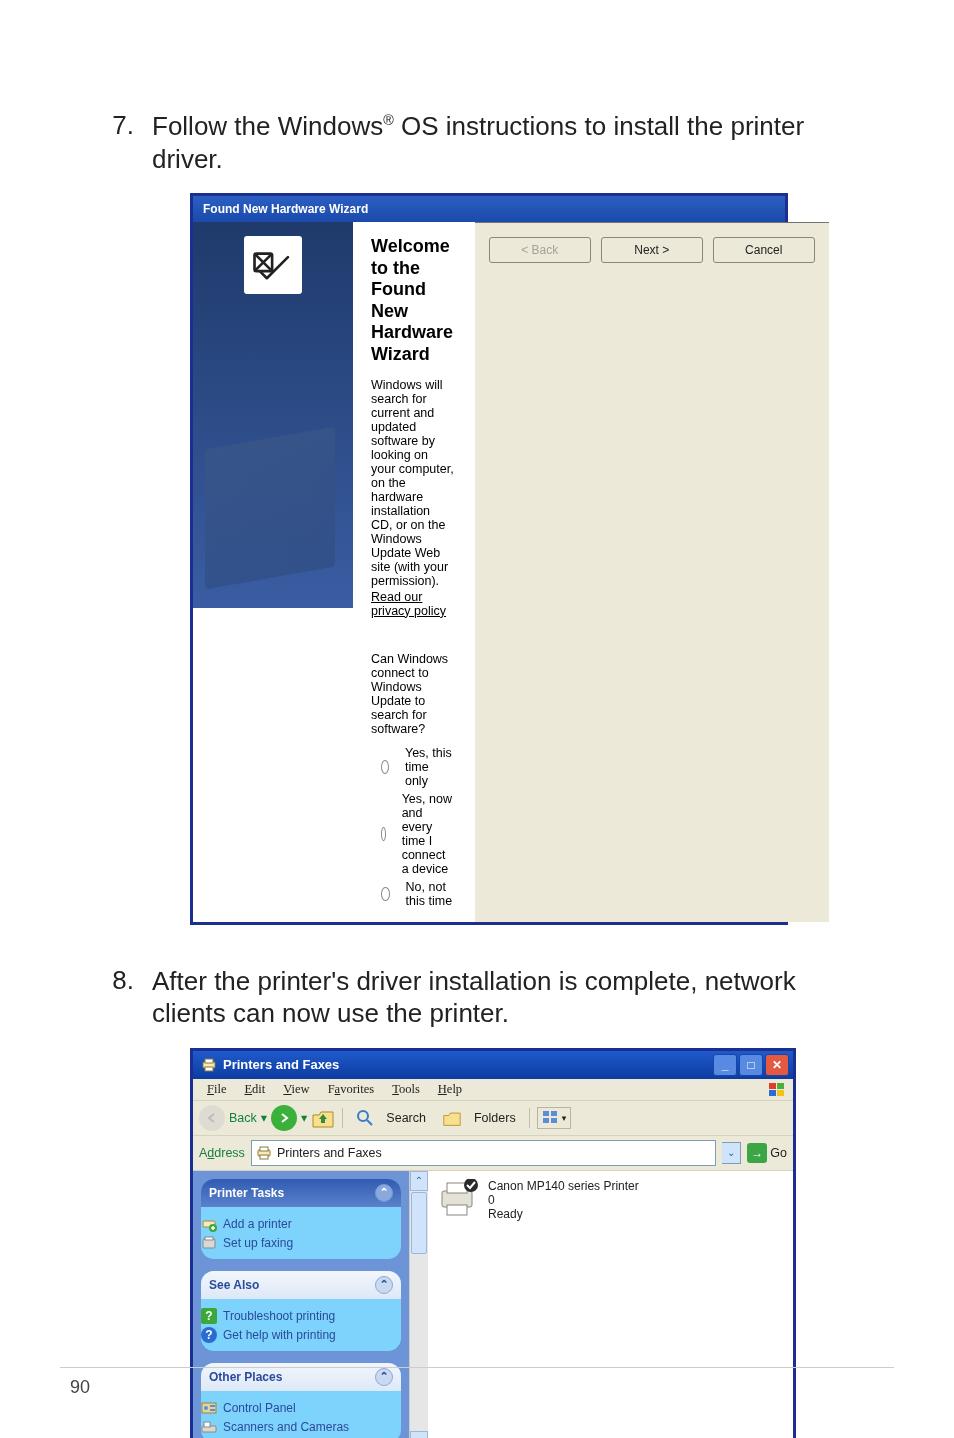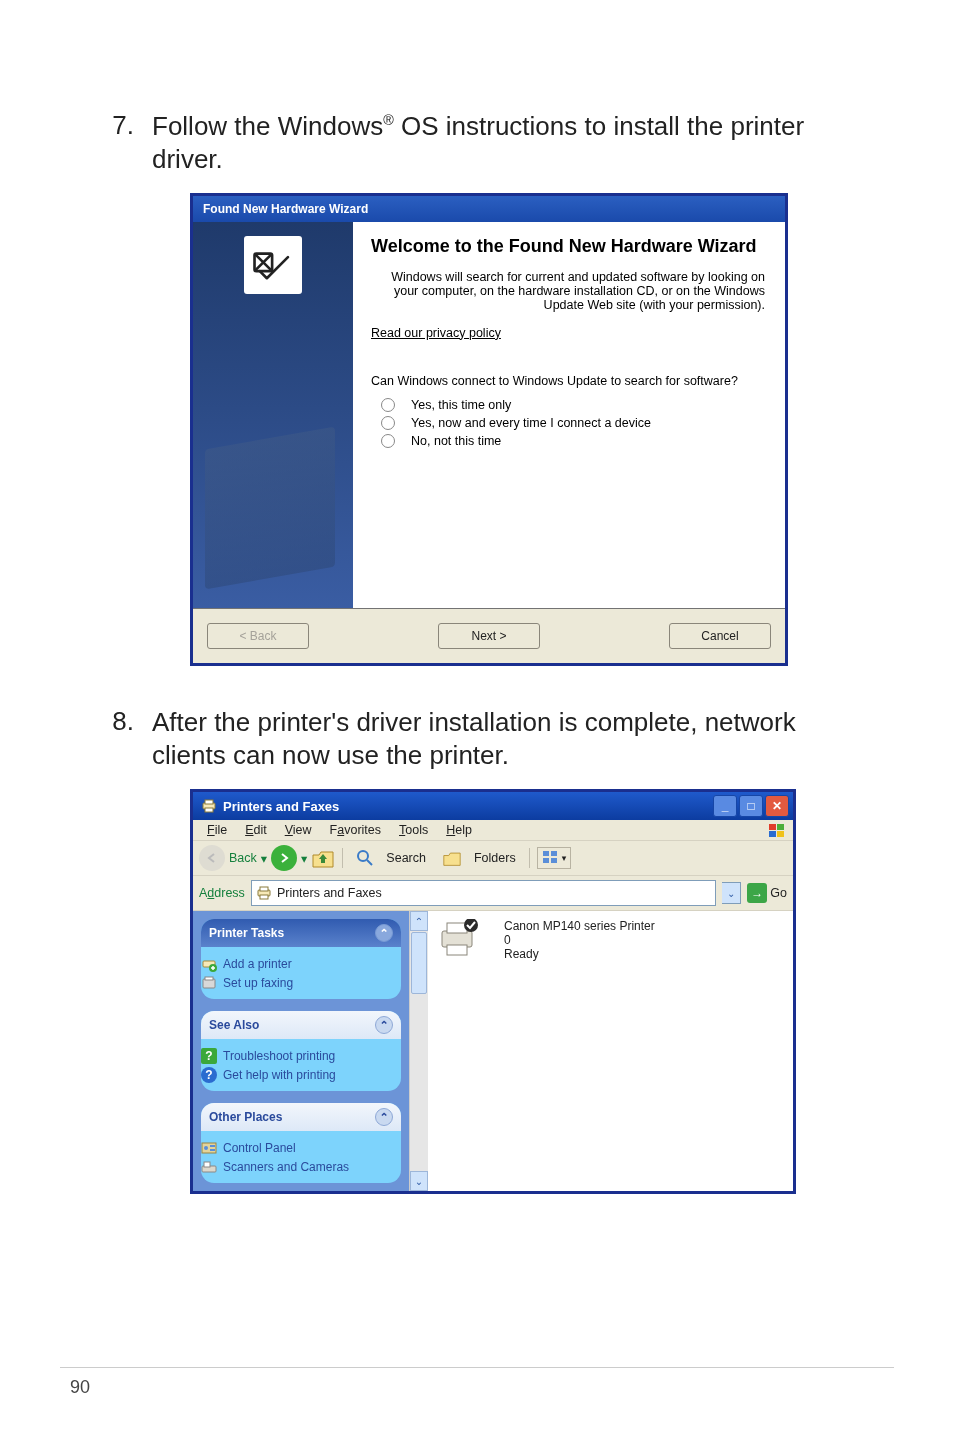--- a/index.html
+++ b/index.html
@@ -41,21 +41,21 @@
   .titlebar1 {
     background: linear-gradient(#2b5fc1, #1a4aab);
     color: #fff;
     font-size: 12px;
     font-weight: bold;
     padding: 6px 10px;
   }
   .wiz {
     background: #ece9d8;
     display: flex;
-    flex-direction: column;
+    flex-direction: row;
   }
   .wiz-body {
     display: flex;
     background: #fff;
   }
   .wiz-left {
     width: 160px;
     background: linear-gradient(#1f3a6b, #3a5da3);
     display: flex;
     align-items: flex-start;
@@ -85,22 +85,22 @@
     border-radius: 3px;
   }
   .wiz-icon svg { width: 44px; height: 44px; }
   .wiz-right {
     flex: 1;
     padding: 14px 20px 10px 18px;
     font-size: 12.5px;
     color: #000;
   }
   .wiz-title { font-size: 18px; font-weight: bold; margin-bottom: 12px; line-height: 1.2; }
-  .wiz-para { margin-bottom: 14px; text-align: right; }
-  .wiz-link { text-decoration: underline; color: #000; margin-bottom: 18px; display: inline-block; text-align: right; }
+  .wiz-para { margin-bottom: 2px; }
+  .wiz-link { text-decoration: underline; color: #000; margin-bottom: 18px; display: inline-block; }
   .wiz-q { margin: 16px 0 10px 0; }
   .radios { margin-left: 10px; }
   .radio-row { display: flex; align-items: center; gap: 16px; margin: 4px 0; }
   .rcircle {
     width: 12px; height: 12px;
     border: 1.5px solid #888;
     border-radius: 50%;
     background: #fff;
   }
   .wiz-continue { margin-top: 32px; }
@@ -159,21 +159,21 @@
   .winbtn.close { background: #e35a40; }
   .menubar {
     background: #ece9d8;
     display: flex;
     gap: 2px;
     padding: 3px 6px;
     font-size: 12.5px;
     border-bottom: 1px solid #d6d2c2;
     position: relative;
   }
-  .menubar .m { padding: 0 8px; }
+  .menubar .m { padding: 0 8px; font-family: Liberation Serif, serif; }
   .menubar .underline { text-decoration: underline; }
   .menubar .winflag {
     position: absolute;
     right: 6px;
     top: 2px;
   }
   .toolbar {
     background: #ece9d8;
     display: flex;
     align-items: center;
@@ -345,21 +345,21 @@
   .thumb {
     margin: 1px;
     height: 60px;
     background: #cfe3fb;
     border: 1px solid #9db6d9;
     border-radius: 2px;
   }
   .printer-entry {
     display: flex;
     align-items: flex-start;
-    gap: 24px;
+    gap: 8px;
   }
   .printer-icon {
     position: relative;
     width: 42px;
     height: 38px;
   }
   .page-num {
     position: absolute;
     bottom: 40px;
     left: 70px;

